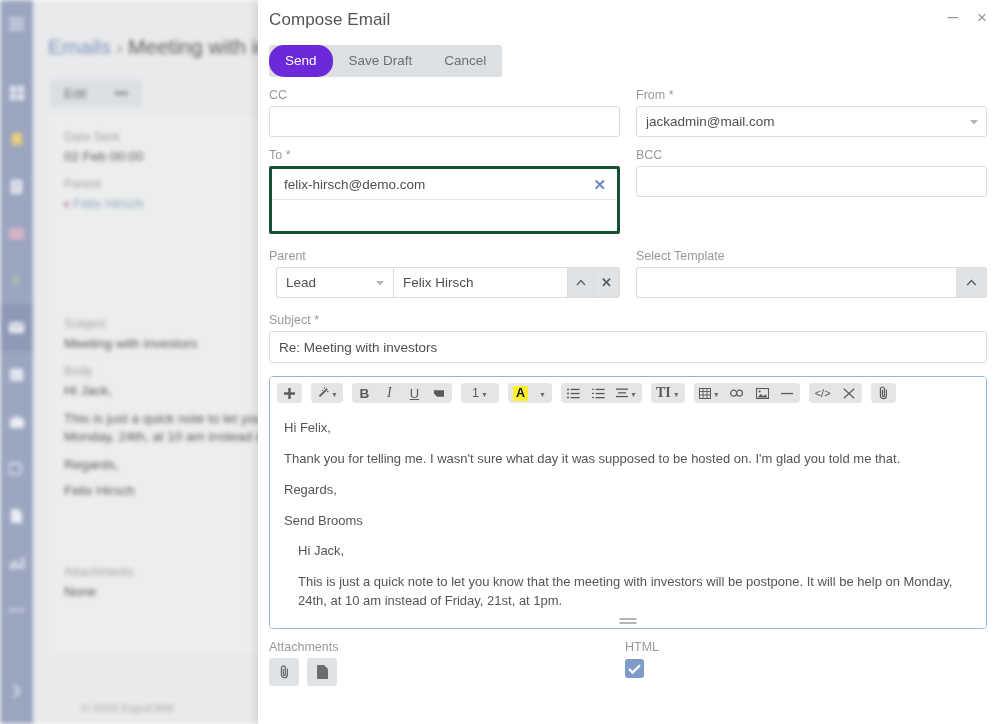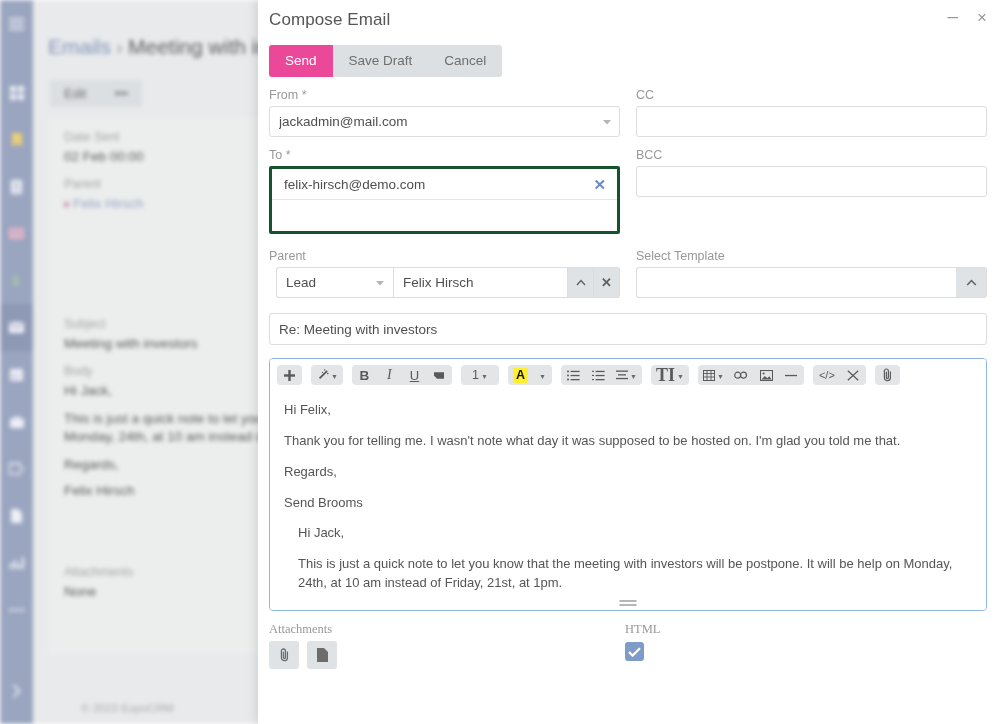--- a/index.html
+++ b/index.html
@@ -103,21 +103,21 @@
   #btn-group {
     display: inline-flex; background: #dde0e3; border-radius: 3px; overflow: hidden;
     margin-top: 7px;
   }
   #btn-group .gbtn {
     border: none; background: transparent; cursor: pointer;
     font-size: 13.5px; color: #6e6e6e;
     padding: 8px 16px 9px 16px;
     font-family: "Liberation Sans", sans-serif;
   }
-  #btn-group .gbtn.primary { background: #ec4899; color: #fff; }
+  #btn-group .gbtn.primary { background: #6d28d9; color: #fff; border-radius: 15px; }
 
   .row { display: flex; gap: 16px; margin-top: 11px; }
   .col { flex: 1; min-width: 0; }
   .fld-label {
     font-size: 12.5px; color: #999; margin-bottom: 4px; display: block;
   }
 
   .inp {
     width: 100%; height: 31px;
     border: 1px solid #dcdcdc; border-radius: 3px;
@@ -231,21 +231,21 @@
   #editor-resize {
     height: 11px; position: relative; background: #fff;
   }
   #editor-resize .grip {
     position: absolute; left: 50%; transform: translateX(-50%); top: 1px;
     width: 17px; height: 6px;
     border-top: 2px solid #b6b6b6; border-bottom: 2px solid #b6b6b6;
   }
 
   
-  #bottom-row { display: flex; margin-top: 11px; font-family: Liberation Serif, serif; }
+  #bottom-row { display: flex; margin-top: 11px; }
   #attach-col { flex: 1; }
   #html-col { width: 362px; flex: none; }
   .att-btns { display: flex; gap: 8px; margin-top: 4px; }
   .att-btn {
     width: 30px; height: 28px; border-radius: 3px;
     background: #dfe3e6; border: none; cursor: pointer;
     display: flex; align-items: center; justify-content: center;
     color: #6c6c6c;
   }
   .chk {
@@ -415,33 +415,33 @@
 
     <div id="btn-group">
       <button class="gbtn primary">Send</button>
       <button class="gbtn">Save Draft</button>
       <button class="gbtn">Cancel</button>
     </div>
 
     
     <div class="row">
       <div class="col">
+        <label class="fld-label">CC</label>
+        <input class="inp" placeholder="" style="">
+      </div>
+      <div class="col">
         <label class="fld-label">From *</label>
         <div class="select-wrap">
           <input class="inp" value="jackadmin@mail.com" style="">
           <span class="caret">
             <svg width="8" height="5" viewBox="0 0 8 5">
                 <path d="M0 0l4 4.5L8 0z" fill="#b5b5b5"></path>
               </svg>
           </span>
         </div>
-      </div>
-      <div class="col">
-        <label class="fld-label">CC</label>
-        <input class="inp" placeholder="" style="">
       </div>
     </div>
 
     
     <div class="row">
       <div class="col">
         <label class="fld-label">To *</label>
         <div class="chiplist">
           <div class="chip">
             <span>felix-hirsch@demo.com</span>
@@ -489,20 +489,21 @@
                 <path d="M1.2 6l4.3-4.5L9.8 6" stroke="#5f5f5f" stroke-width="1.5" fill="none"></path>
               </svg>
           </div>
         </div>
       </div>
     </div>
 
     
     <div class="row" style="margin-top:15px;">
       <div class="col">
+        <label class="fld-label">Subject *</label>
         <input class="inp" style="height: 32px;" value="Re: Meeting with investors">
       </div>
     </div>
 
     
     <div style="margin-top:13px;">
 
       <div id="editor-shell">
         <div id="editor-toolbar">
 
@@ -590,21 +591,21 @@
                     <rect x="2" y="4.2" width="8" height="1.3"></rect>
                     <rect x="0" y="7.9" width="12" height="1.3"></rect>
                   </g>
                 </svg>
               <span class="mini-caret">▼</span>
             </button>
           </div>
 
           <div class="tb-grp">
             <button class="tb-btn" style="min-width:32px;">
-              <span style="font-family:'Liberation Serif',serif; font-size:18px; font-weight:bold;">TI</span>
+              <span style="font-family:'Liberation Serif',serif; font-size:14px; font-weight:bold;">TI</span>
               <span class="mini-caret">▼</span>
             </button>
           </div>
 
           <div class="tb-grp">
             <button class="tb-btn" style="min-width:31px;">
               <svg width="12" height="11" viewBox="0 0 12 11">
                   <rect x="0.5" y="0.5" width="11" height="10" stroke="#5a5a5a" stroke-width="1" fill="none"></rect>
                   <path d="M0.5 3.5h11M0.5 7h11M4 0.5v10M8 0.5v10" stroke="#5a5a5a" stroke-width="0.9"></path>
                 </svg>
@@ -649,21 +650,21 @@
             <button class="tb-btn">
               <svg width="11" height="14" viewBox="0 0 11 14">
                   <path d="M8.4 3.5v6.2a3 3 0 0 1-6 0V3a2 2 0 0 1 4 0v6.4a1 1 0 0 1-2 0V3.8" stroke="#5a5a5a" stroke-width="1.2" fill="none"></path>
                 </svg>
             </button>
           </div>
         </div>
 
         <div id="editor-area">
           <p>Hi Felix,</p>
-          <p>Thank you for telling me. I wasn't note what day it was supposed to be hosted on. I'm glad you told me that.</p>
+          <p>Thank you for telling me. I wasn't sure what day it was supposed to be hosted on. I'm glad you told me that.</p>
           <p>Regards,</p>
           <p>Send Brooms</p>
           <blockquote>
             <p>Hi Jack,</p>
             <p>This is just a quick note to let you know that the meeting with investors will be postpone. It will be help on Monday, 24th, at 10 am instead of Friday, 21st, at 1pm.</p>
           </blockquote>
         </div>
 
         <div id="editor-resize">
           <div class="grip"></div>

